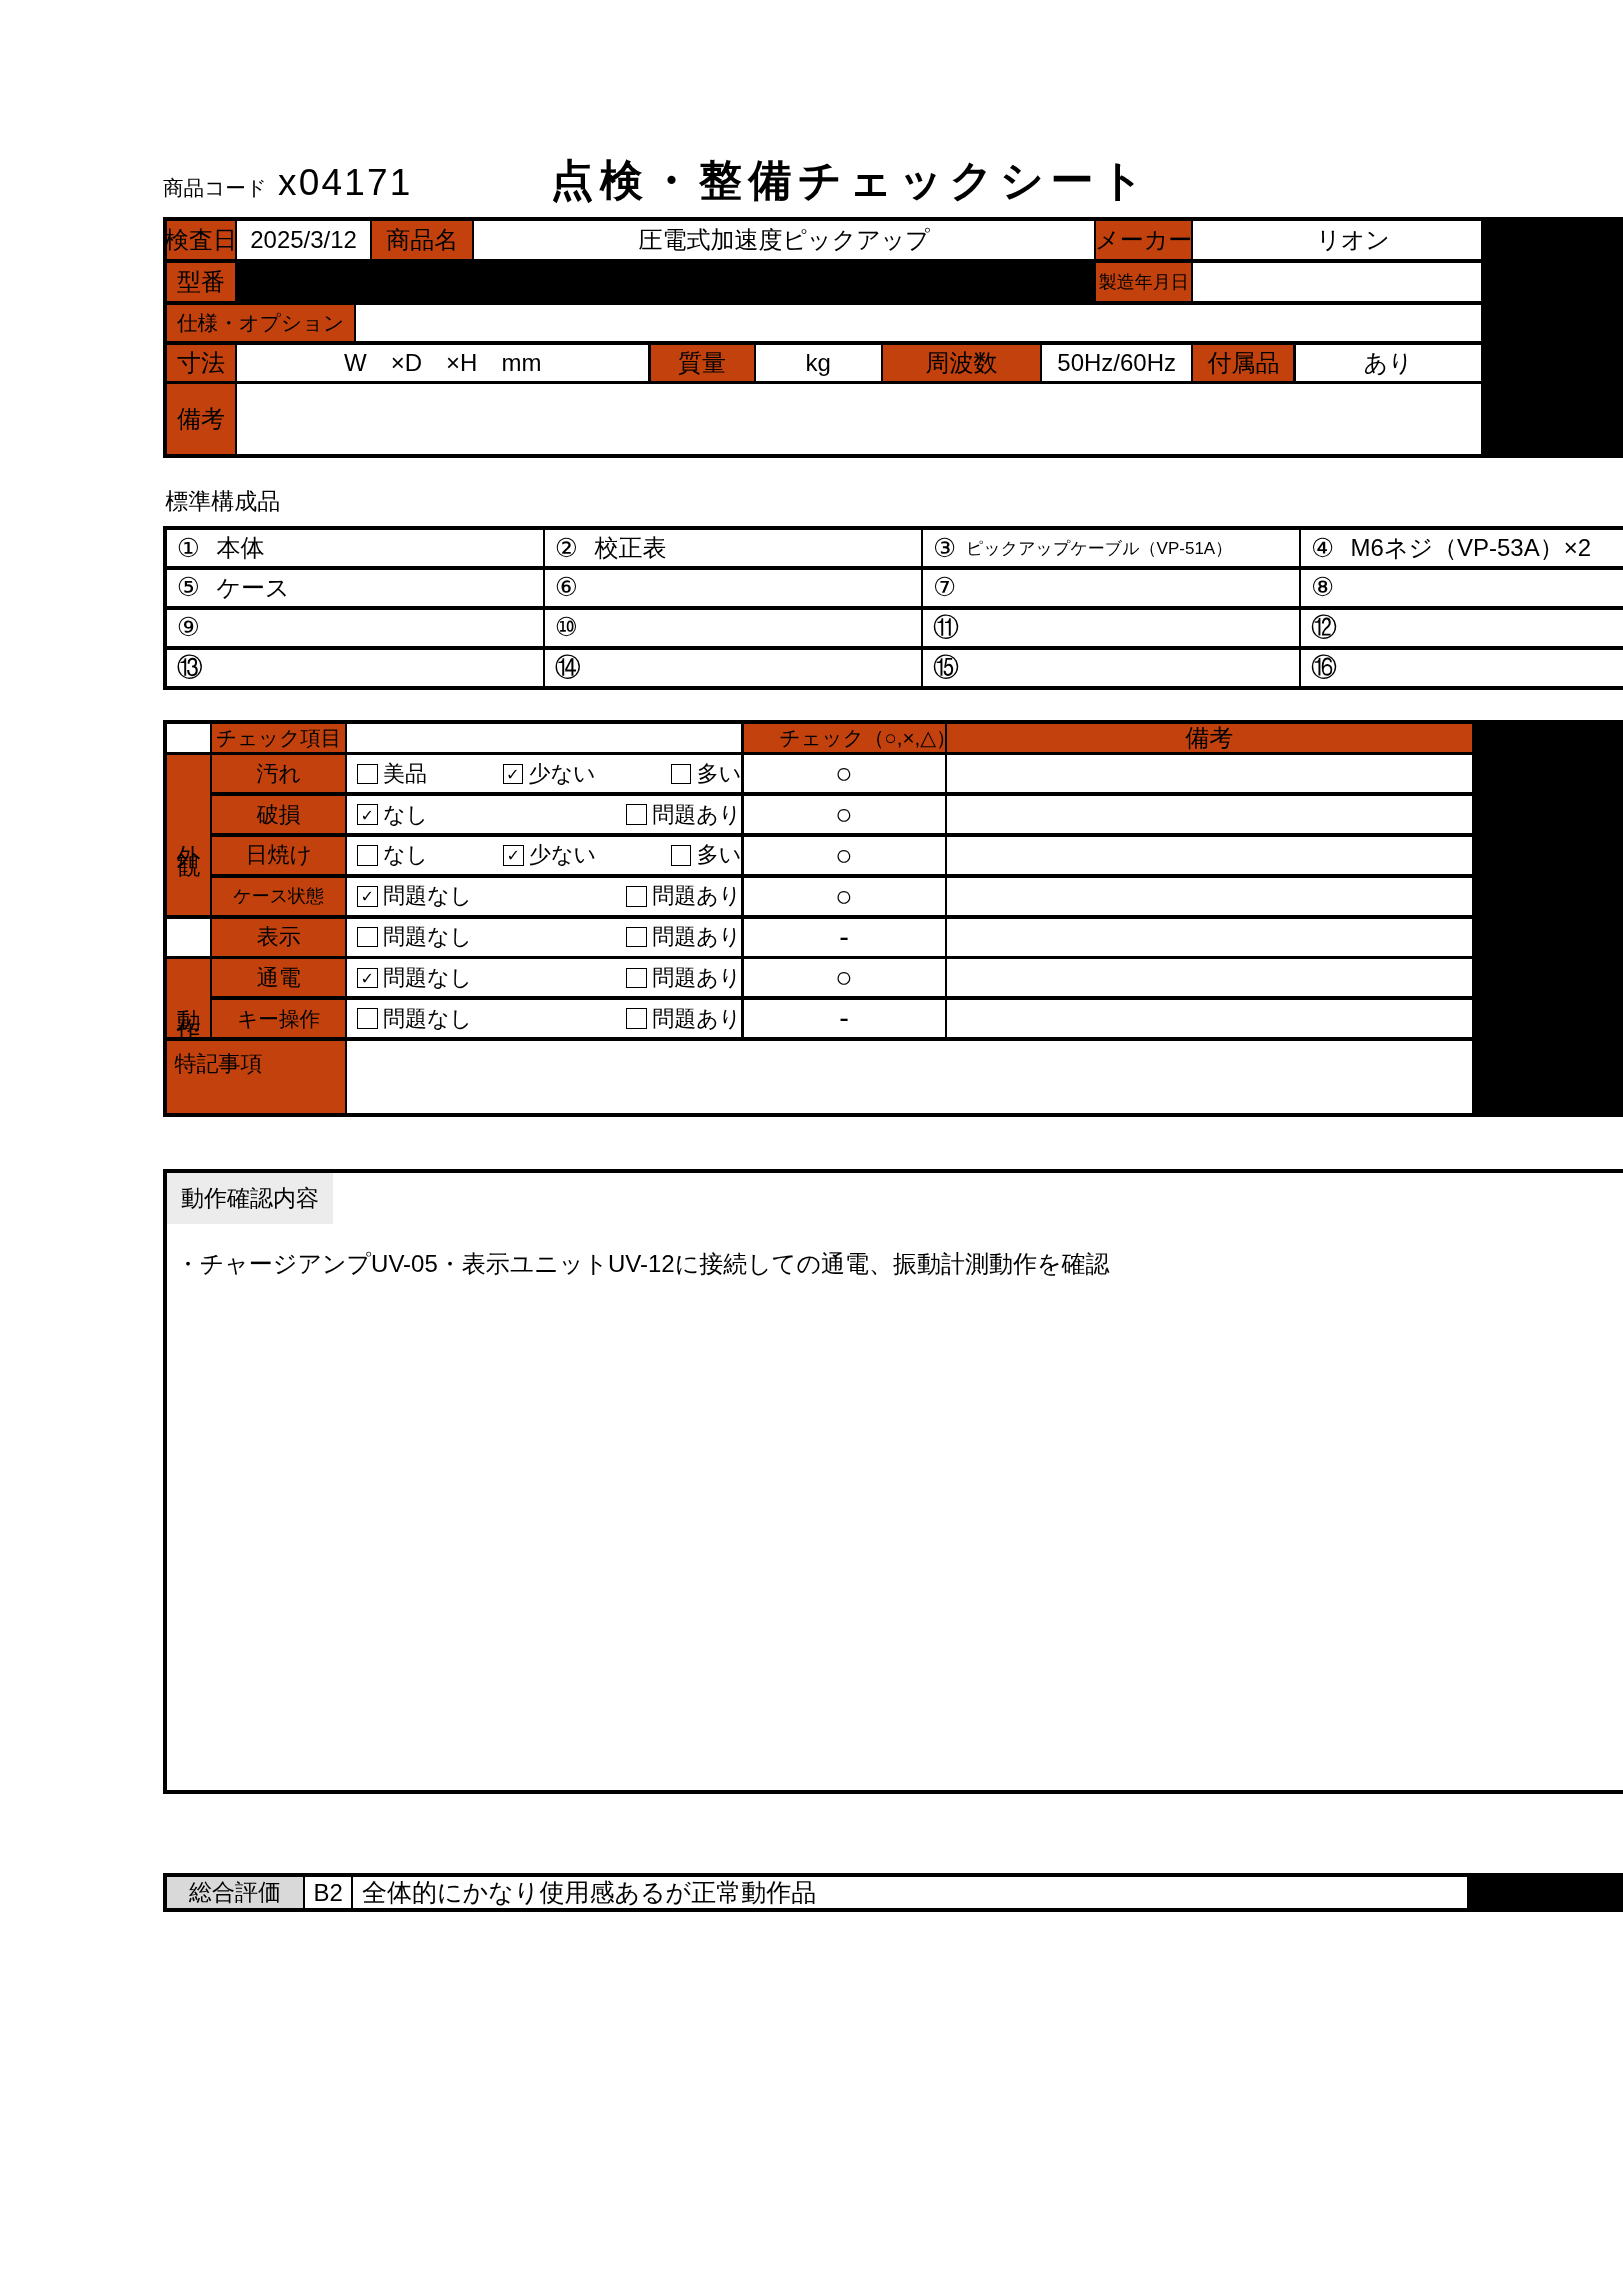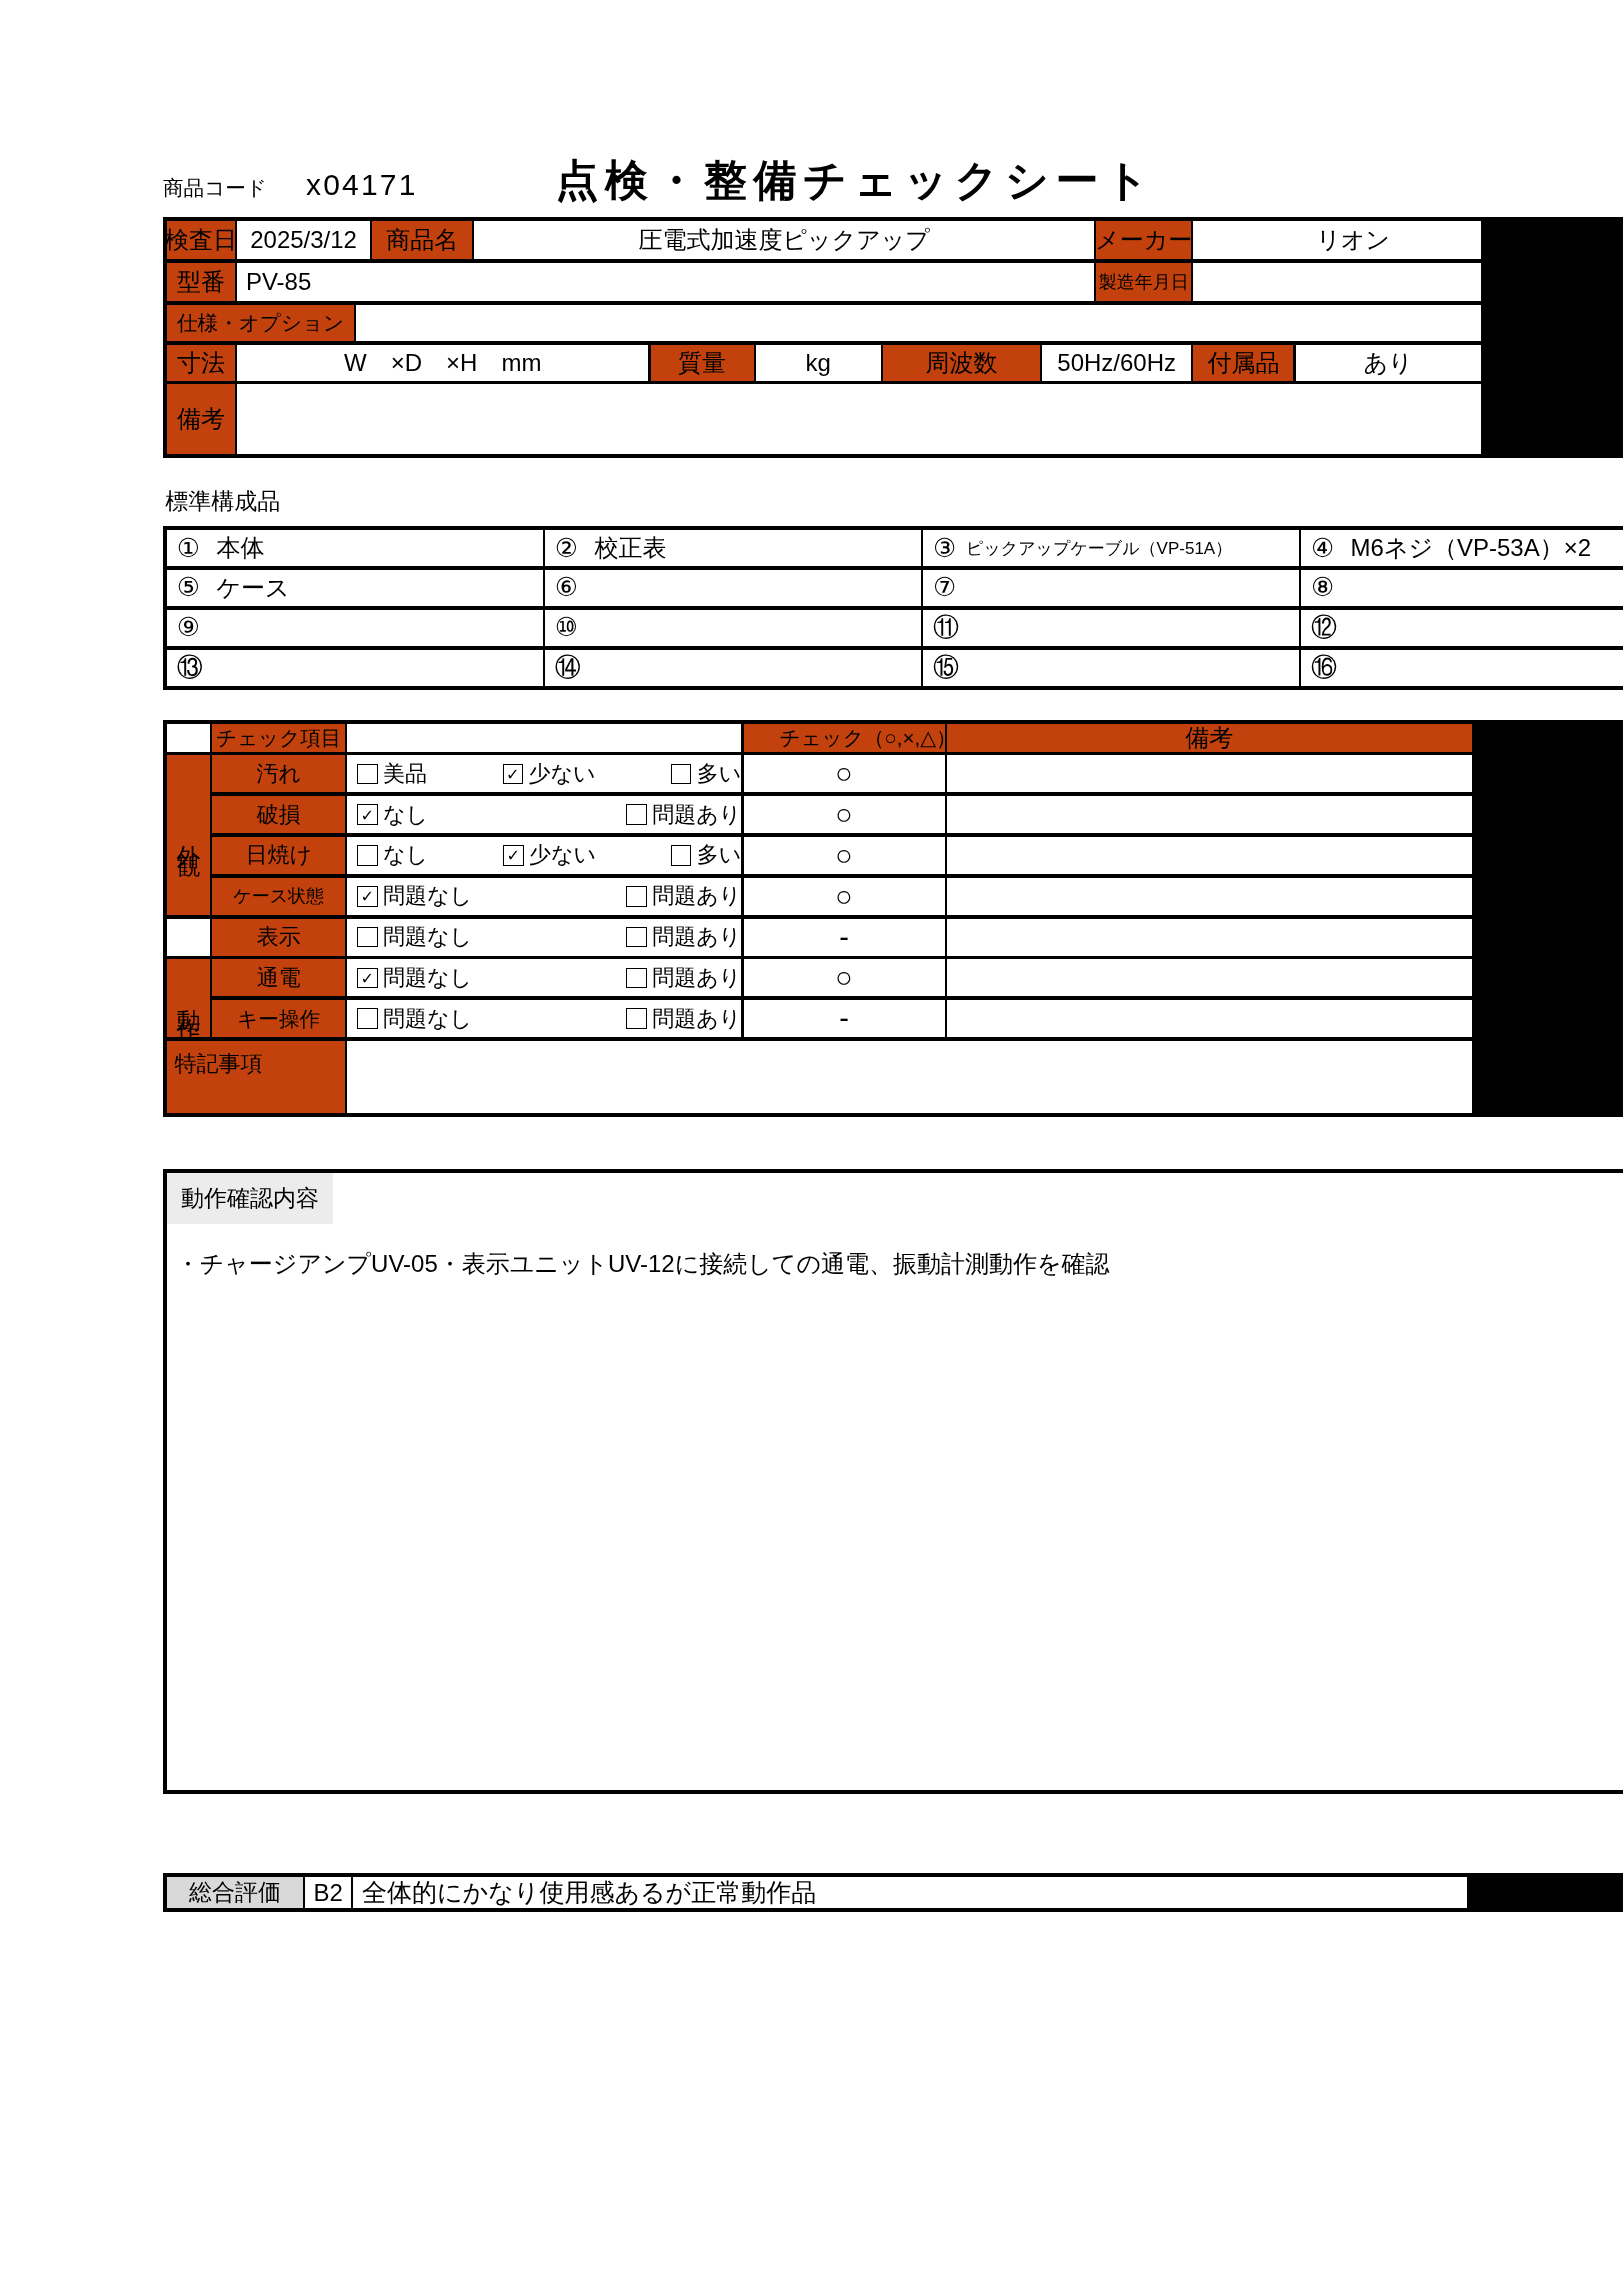--- a/index.html
+++ b/index.html
@@ -7,21 +7,21 @@
     width:1623px; height:2295px;
     background:#ffffff; color:#000;
     font-family:"Liberation Sans","DejaVu Sans",sans-serif;
     -webkit-font-smoothing:antialiased;
   }
   .sheet { margin-left:163px; width:1518px; padding-top:152px; }
 
   
   .title-row { display:flex; align-items:baseline; height:61px; }
   .code-label { font-size:20.6px; }
-  .code-value { font-size:30px; margin-left:39px; letter-spacing:2.2px; }
+  .code-value { font-size:37px; margin-left:11px; letter-spacing:2.2px; }
   .sheet-title { font-size:43px; margin-left:138px; letter-spacing:6.5px; font-weight:600; }
 
   
   .tbl { display:grid; background:#000; border:4.9px solid #000; column-gap:2.2px; row-gap:3.8px; }
   .c { background:#fff; display:flex; align-items:center; justify-content:center;
        font-size:24px; overflow:hidden; white-space:nowrap; }
   .lbl { background:#c2410c; }
   .left { justify-content:flex-start; padding-left:8.7px; }
 
   
@@ -82,21 +82,20 @@
   <div class="tbl info-tbl">
 
     <div class="c lbl" style="grid-row:1;grid-column:1;">検査日</div>
     <div class="c" style="grid-row:1;grid-column:2/4;">2025/3/12</div>
     <div class="c lbl" style="grid-row:1;grid-column:4;">商品名</div>
     <div class="c" style="grid-row:1;grid-column:5/10;">圧電式加速度ピックアップ</div>
     <div class="c lbl" style="grid-row:1;grid-column:10;">メーカー</div>
     <div class="c" style="grid-row:1;grid-column:11/13;padding-left:32px;">リオン</div>
 
     <div class="c lbl" style="grid-row:2;grid-column:1;">型番</div>
-    <div class="c left" style="grid-row:2;grid-column:2/10;">PV-85</div>
     <div class="c lbl fs34" style="grid-row:2;grid-column:10;">製造年月日</div>
     <div class="c" style="grid-row:2;grid-column:11/13;"></div>
 
     <div class="c lbl fs38" style="grid-row:3;grid-column:1/3;">仕様・オプション</div>
     <div class="c left" style="grid-row:3;grid-column:3/13;"></div>
 
     <div class="c lbl" style="grid-row:4;grid-column:1;">寸法</div>
     <div class="c" style="grid-row:4;grid-column:2/6;">W　×D　×H　mm</div>
     <div class="c lbl" style="grid-row:4;grid-column:6;">質量</div>
     <div class="c" style="grid-row:4;grid-column:7;">kg</div>

